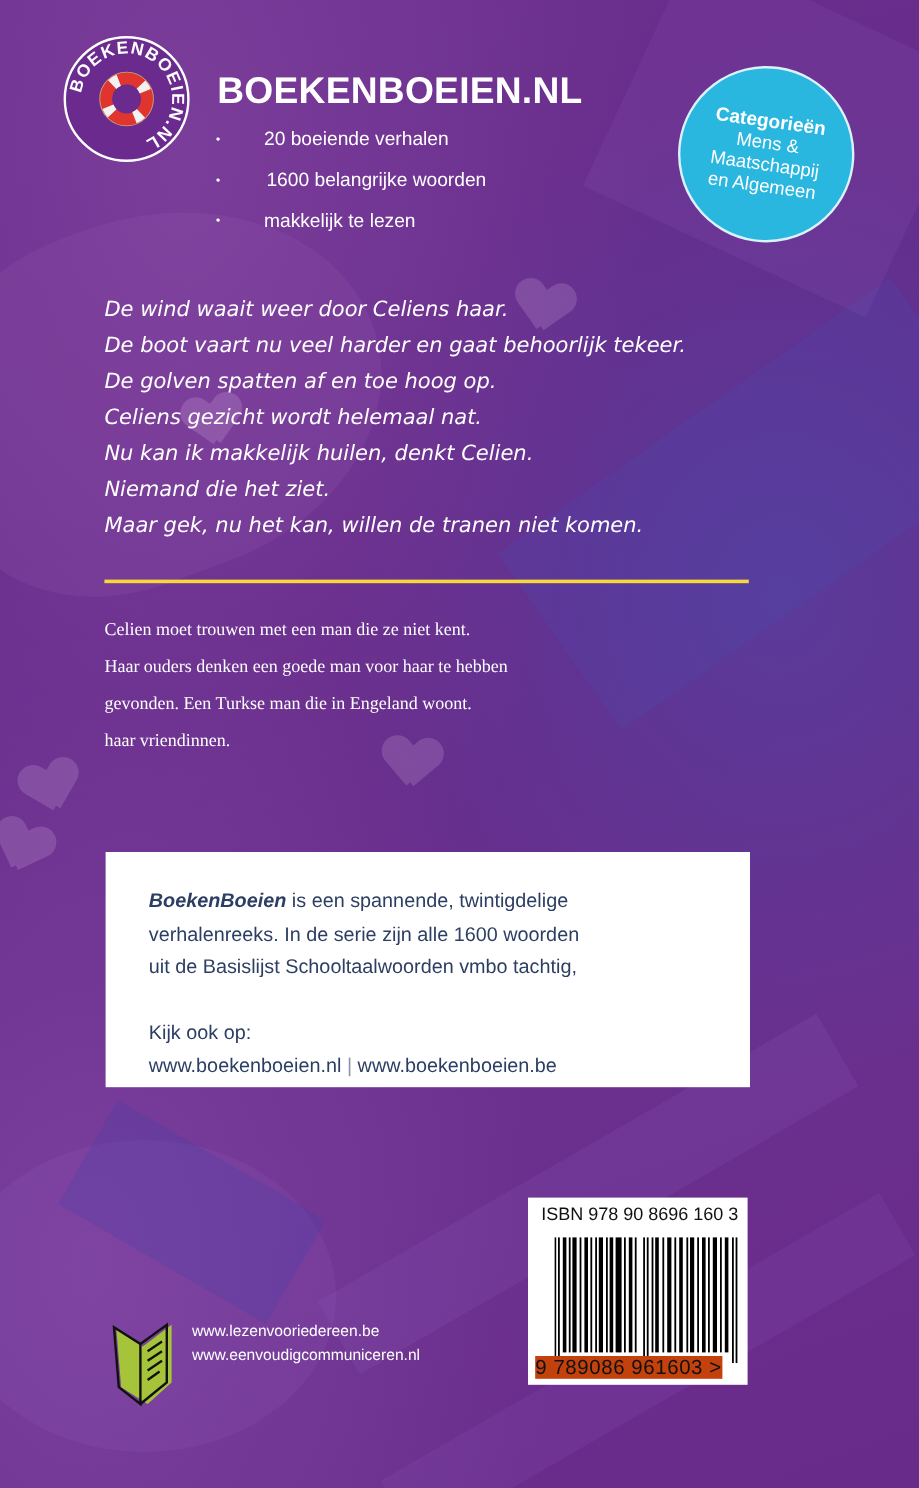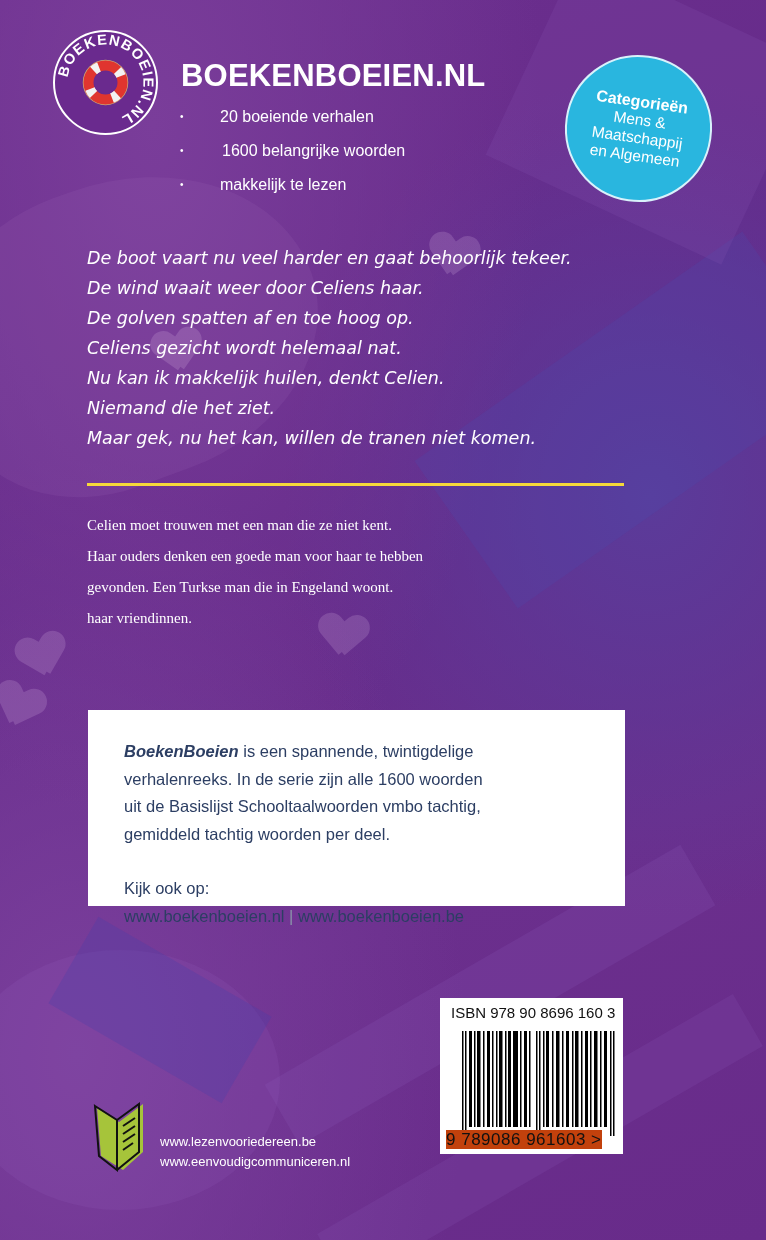--- a/index.html
+++ b/index.html
@@ -57,21 +57,21 @@
   .infobox em { font-style:italic; font-weight:bold; }
   .infobox .gap { height:27px; }
 
   .isbn-box { position:absolute; left:440px; top:998px; width:183px; height:156px; background:#fff; }
   .isbn-label { position:absolute; left:11px; top:6px; font-size:15px; color:#111; white-space:nowrap; }
   .barcode { position:absolute; left:22px; top:33px; width:155px; height:105px; }
   .isbn-digits { position:absolute; left:6px; top:132px; font-size:17px; color:#111; white-space:nowrap; background:transparent; letter-spacing:0.5px; }
   .isbn-digits span { background:#c2410c; }
 
   .footer-logo { position:absolute; left:93px; top:1100px; width:52px; height:72px; }
-  .footer-links { position:absolute; left:160px; top:1132px; color:#fff; font-size:13px; }
+  .footer-links { position:absolute; left:160px; top:1099px; color:#fff; font-size:13px; }
   .footer-links div { height:20px; line-height:20px; white-space:nowrap; }
 </style>
 </head>
 <body>
 
 <div class="bg">
   <div class="shape" style="left:-60px;top:180px;width:380px;height:300px;background:#a877c4;border-radius:45% 55% 50% 40%;transform:rotate(-20deg);opacity:.13"></div>
   <div class="shape" style="left:430px;top:330px;width:400px;height:180px;background:#4a4fb0;transform:rotate(-35deg);opacity:.22"></div>
   <div class="shape" style="left:520px;top:0px;width:260px;height:220px;background:#8a58b8;transform:rotate(25deg);opacity:.18"></div>
   <div class="shape" style="left:-40px;top:950px;width:320px;height:260px;background:#9a68c0;border-radius:50%;opacity:.15"></div>
@@ -123,22 +123,22 @@
 </ul>
 
 <div class="badge">
   <div class="b-title">Categorieën</div>
   <div class="b-line">Mens &amp;</div>
   <div class="b-line">Maatschappij</div>
   <div class="b-line">en Algemeen</div>
 </div>
 
 <div class="excerpt">
+  <div>De wind waait weer door Celiens haar.</div>
   <div>De boot vaart nu veel harder en gaat behoorlijk tekeer.</div>
-  <div>De wind waait weer door Celiens haar.</div>
   <div>De golven spatten af en toe hoog op.</div>
   <div>Celiens gezicht wordt helemaal nat.</div>
   <div>Nu kan ik makkelijk huilen, denkt Celien.</div>
   <div>Niemand die het ziet.</div>
   <div>Maar gek, nu het kan, willen de tranen niet komen.</div>
 </div>
 
 <div class="divider"></div>
 
 <div class="summary">
@@ -146,21 +146,20 @@
   <div>Haar ouders denken een goede man voor haar te hebben</div>
   <div>gevonden. Een Turkse man die in Engeland woont.</div>
   <div>haar vriendinnen.</div>
 </div>
 
 <div class="infobox">
   <div class="inner">
     <div class="line"><em>BoekenBoeien</em><span> is een spannende, twintigdelige</span></div>
     <div class="line">verhalenreeks. In de serie zijn alle 1600 woorden</div>
     <div class="line">uit de Basislijst Schooltaalwoorden vmbo tachtig,</div>
-    <div class="line">gemiddeld tachtig woorden per deel.</div>
     <div class="gap"></div>
     <div class="line">Kijk ook op:</div>
     <div class="line">
       <span>www.boekenboeien.nl</span><span style="white-space:pre;color:#8a94aa"> | </span><span>www.boekenboeien.be</span>
     </div>
   </div>
 </div>
 
 <div class="isbn-box">
   <div class="isbn-label">ISBN 978 90 8696 160 3</div>

